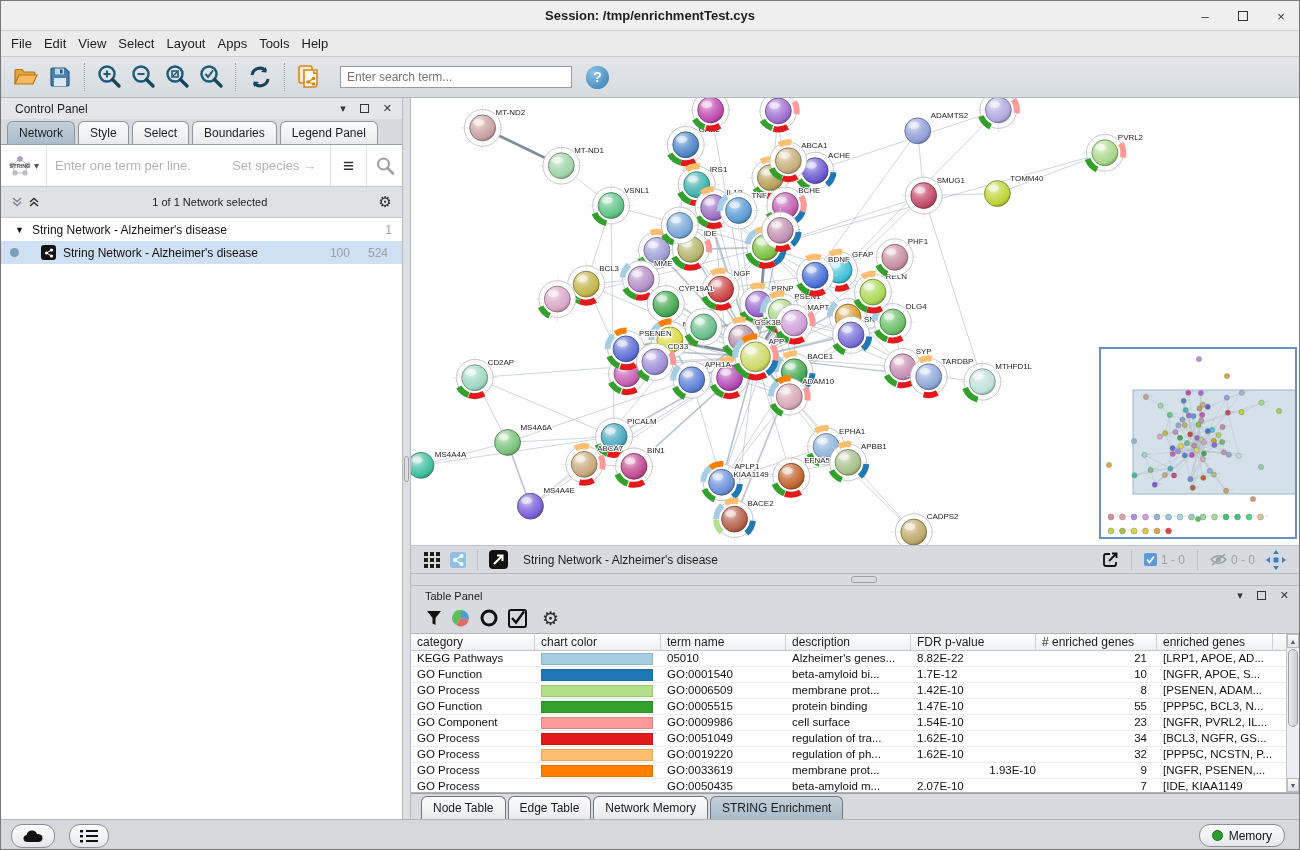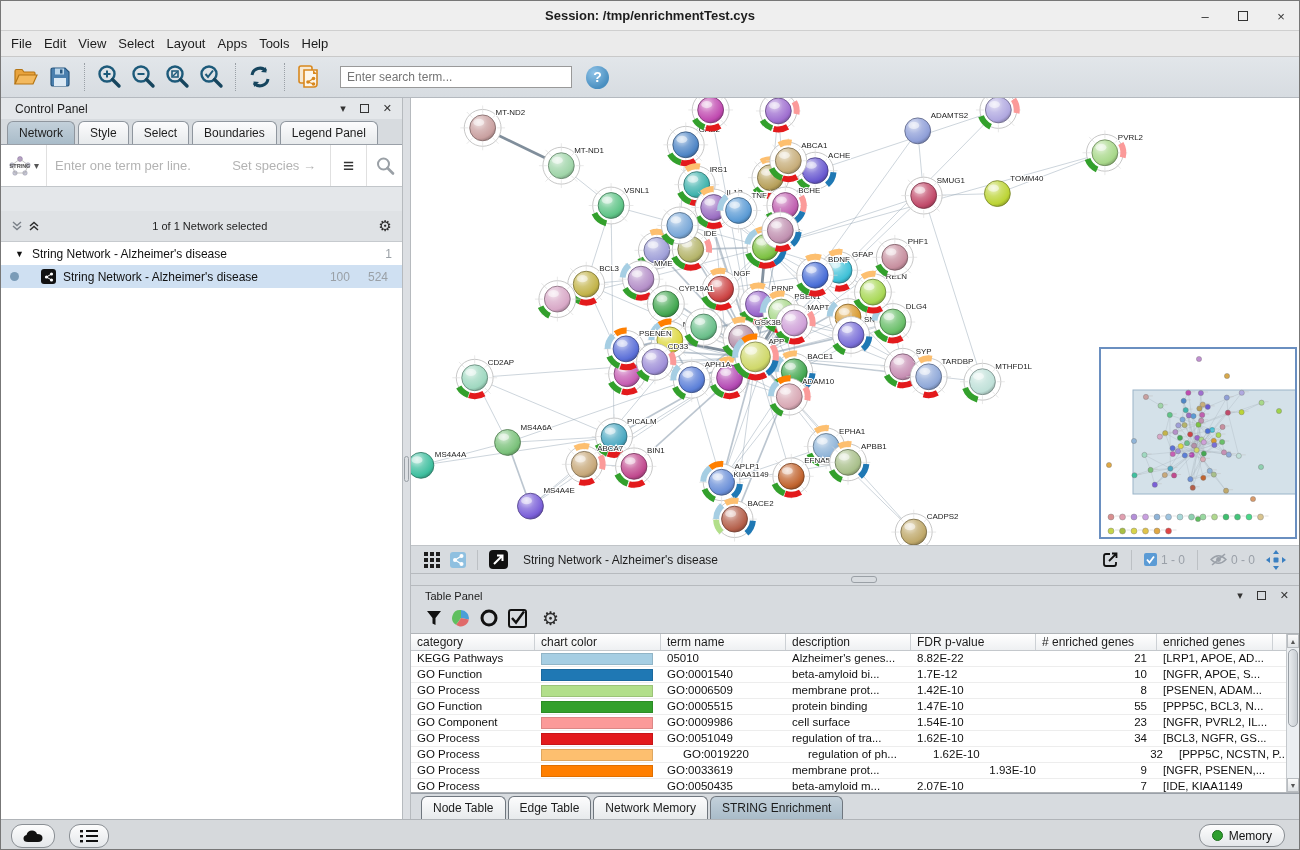--- a/index.html
+++ b/index.html
@@ -34,21 +34,21 @@
   .float-ic { width:9px; height:9px; border:1.5px solid #333; display:inline-block; margin-left:14px; }
   .cp-tabs { height:26px; display:flex; align-items:flex-end; padding-left:6px; background:#d7dbdf; border-bottom:1px solid #9aa0a8; }
   .cp-tab { font-size:12px; color:#1d1d1d; padding:4px 11px; border:1px solid #8f969e; border-bottom:none; border-radius:6px 6px 0 0; margin-right:3px; background:linear-gradient(#fcfcfd,#e7eaec); }
   .cp-tab.sel { background:linear-gradient(#c3d0da,#a9bcc9); }
   .string-row { height:42px; background:#fff; border-bottom:1px solid #c2c6ca; display:flex; align-items:center; }
   .string-logo { width:46px; height:100%; display:flex; align-items:center; justify-content:center; border-right:1px solid #e0e0e0; gap:2px; }
   .string-logo .caret { color:#555; font-size:10px; }
   .string-ph { flex:1; font-size:13px; color:#b3b3b3; padding-left:8px; }
   .species { font-size:13px; color:#b3b3b3; margin-right:14px; }
   .sr-btn { width:36px; height:100%; display:flex; align-items:center; justify-content:center; border-left:1px solid #e0e0e0; font-size:19px; color:#333; }
-  .sel-bar { height:31px; background:#dfe2e5; border-bottom:1px solid #c6cace; display:flex; align-items:center; font-size:11px; color:#222; padding:0 10px;margin-top:24px; }
+  .sel-bar { height:31px; background:#dfe2e5; border-bottom:1px solid #c6cace; display:flex; align-items:center; font-size:11px; color:#222; padding:0 10px; }
   .sel-bar .txt { flex:1; text-align:center; }
   .gear { font-family:"DejaVu Sans",sans-serif; color:#2b2b2b; }
   .tree { background:#fff; flex:1; overflow:hidden; }
   .tree-row { height:23px; display:flex; align-items:center; font-size:12px; color:#111; padding:0 10px; }
   .tree-row .caret { font-size:9px; color:#111; margin:0 8px 0 4px; }
   .tree-row .cnt { margin-left:auto; color:#9aa0a6; font-size:12px; }
   .tree-row.child { background:#cfe0f2; padding-left:0; }
   .bullet { width:9px; height:9px; border-radius:50%; background:#7b9cb8; margin:0 10px 0 9px; }
   .share-badge { width:15px; height:15px; background:#111; border-radius:3px; display:flex; align-items:center; justify-content:center; margin:0 7px 0 12px; }
   .nums { margin-left:auto; color:#9aa0a6; font-size:12px; display:flex; gap:18px; padding-right:4px; }
@@ -2367,21 +2367,21 @@
                 <div class="td" style="width: 125px;">regulation of tra...</div>
                 <div class="td" style="width: 125px;">1.62E-10</div>
                 <div class="td num" style="width: 121px;">34</div>
                 <div class="td" style="width: 116px;">[BCL3, NGFR, GS...</div>
               </div>
               <div class="trow">
                 <div class="td" style="width: 124px;">GO Process</div>
                 <div class="td" style="width: 126px;">
                   <div class="swatch" style="background: rgb(253, 191, 111);"></div>
                 </div>
-                <div class="td" style="width: 125px; margin-left: 16px;">GO:0019220</div>
+                <div class="td" style="width: 125px;">GO:0019220</div>
                 <div class="td" style="width: 125px;">regulation of ph...</div>
                 <div class="td" style="width: 125px;">1.62E-10</div>
                 <div class="td num" style="width: 121px;">32</div>
                 <div class="td" style="width: 116px;">[PPP5C, NCSTN, P...</div>
               </div>
               <div class="trow">
                 <div class="td" style="width: 124px;">GO Process</div>
                 <div class="td" style="width: 126px;">
                   <div class="swatch" style="background: rgb(255, 127, 0);"></div>
                 </div>

